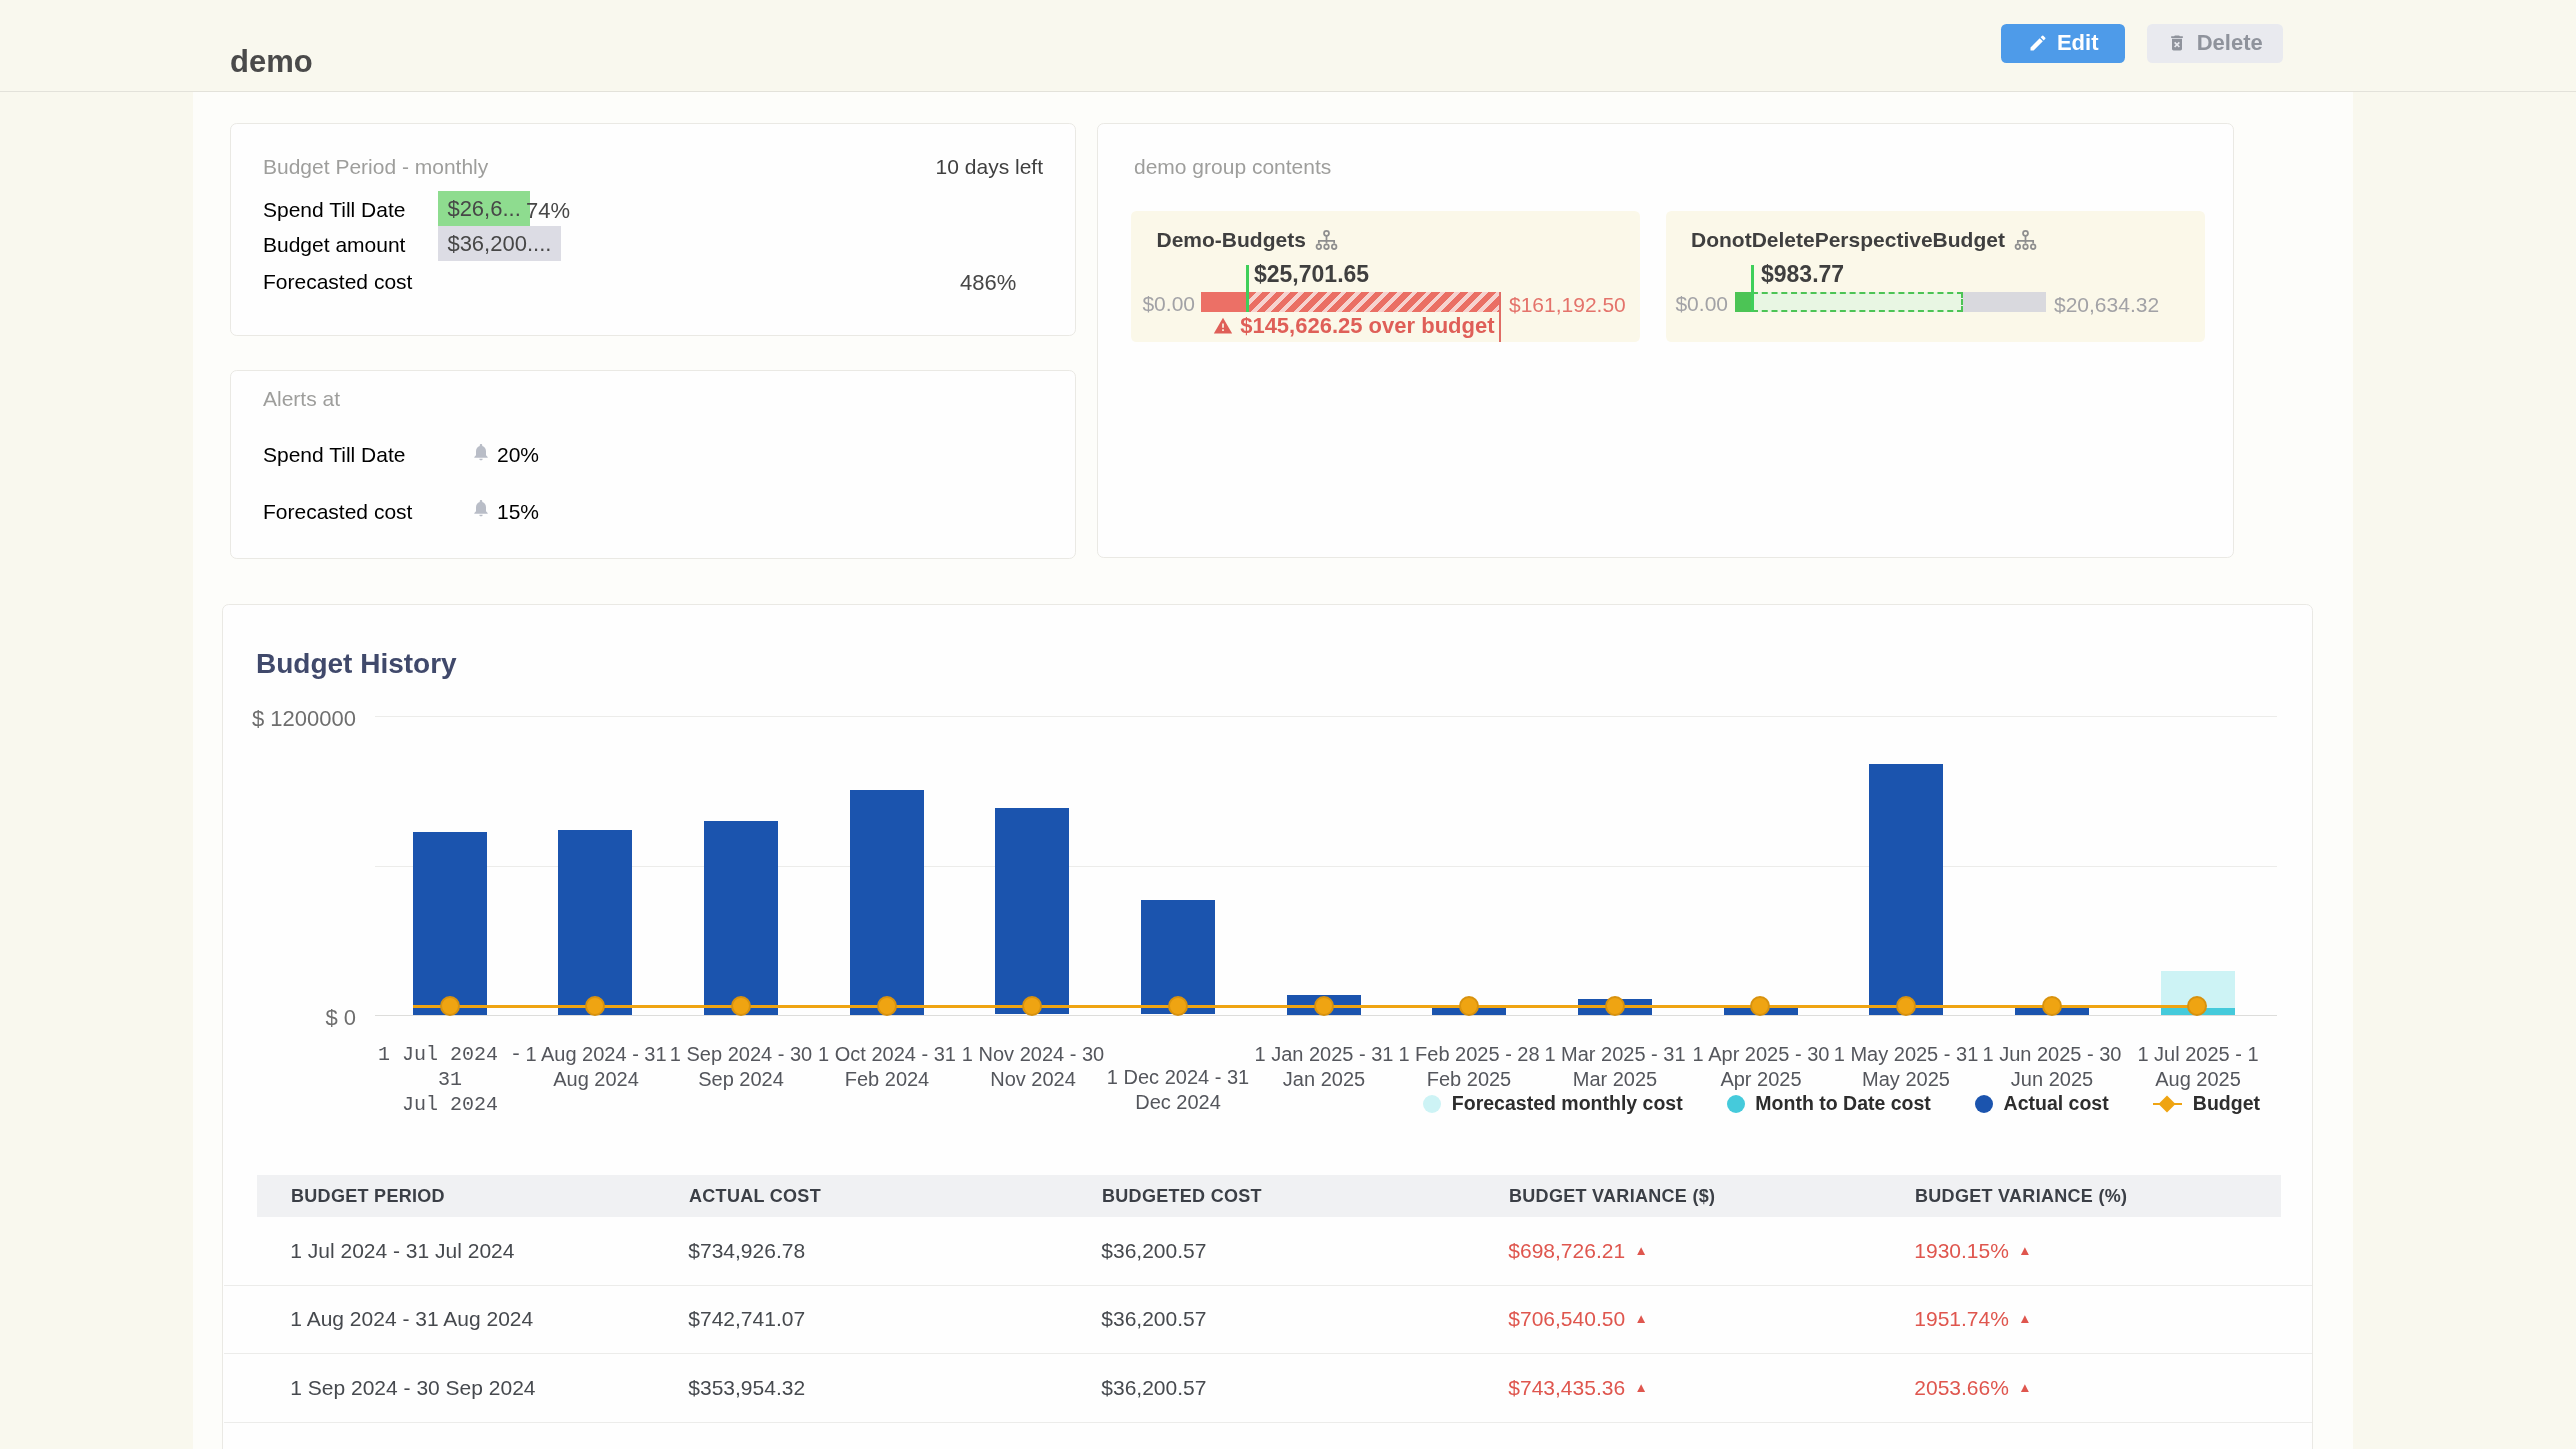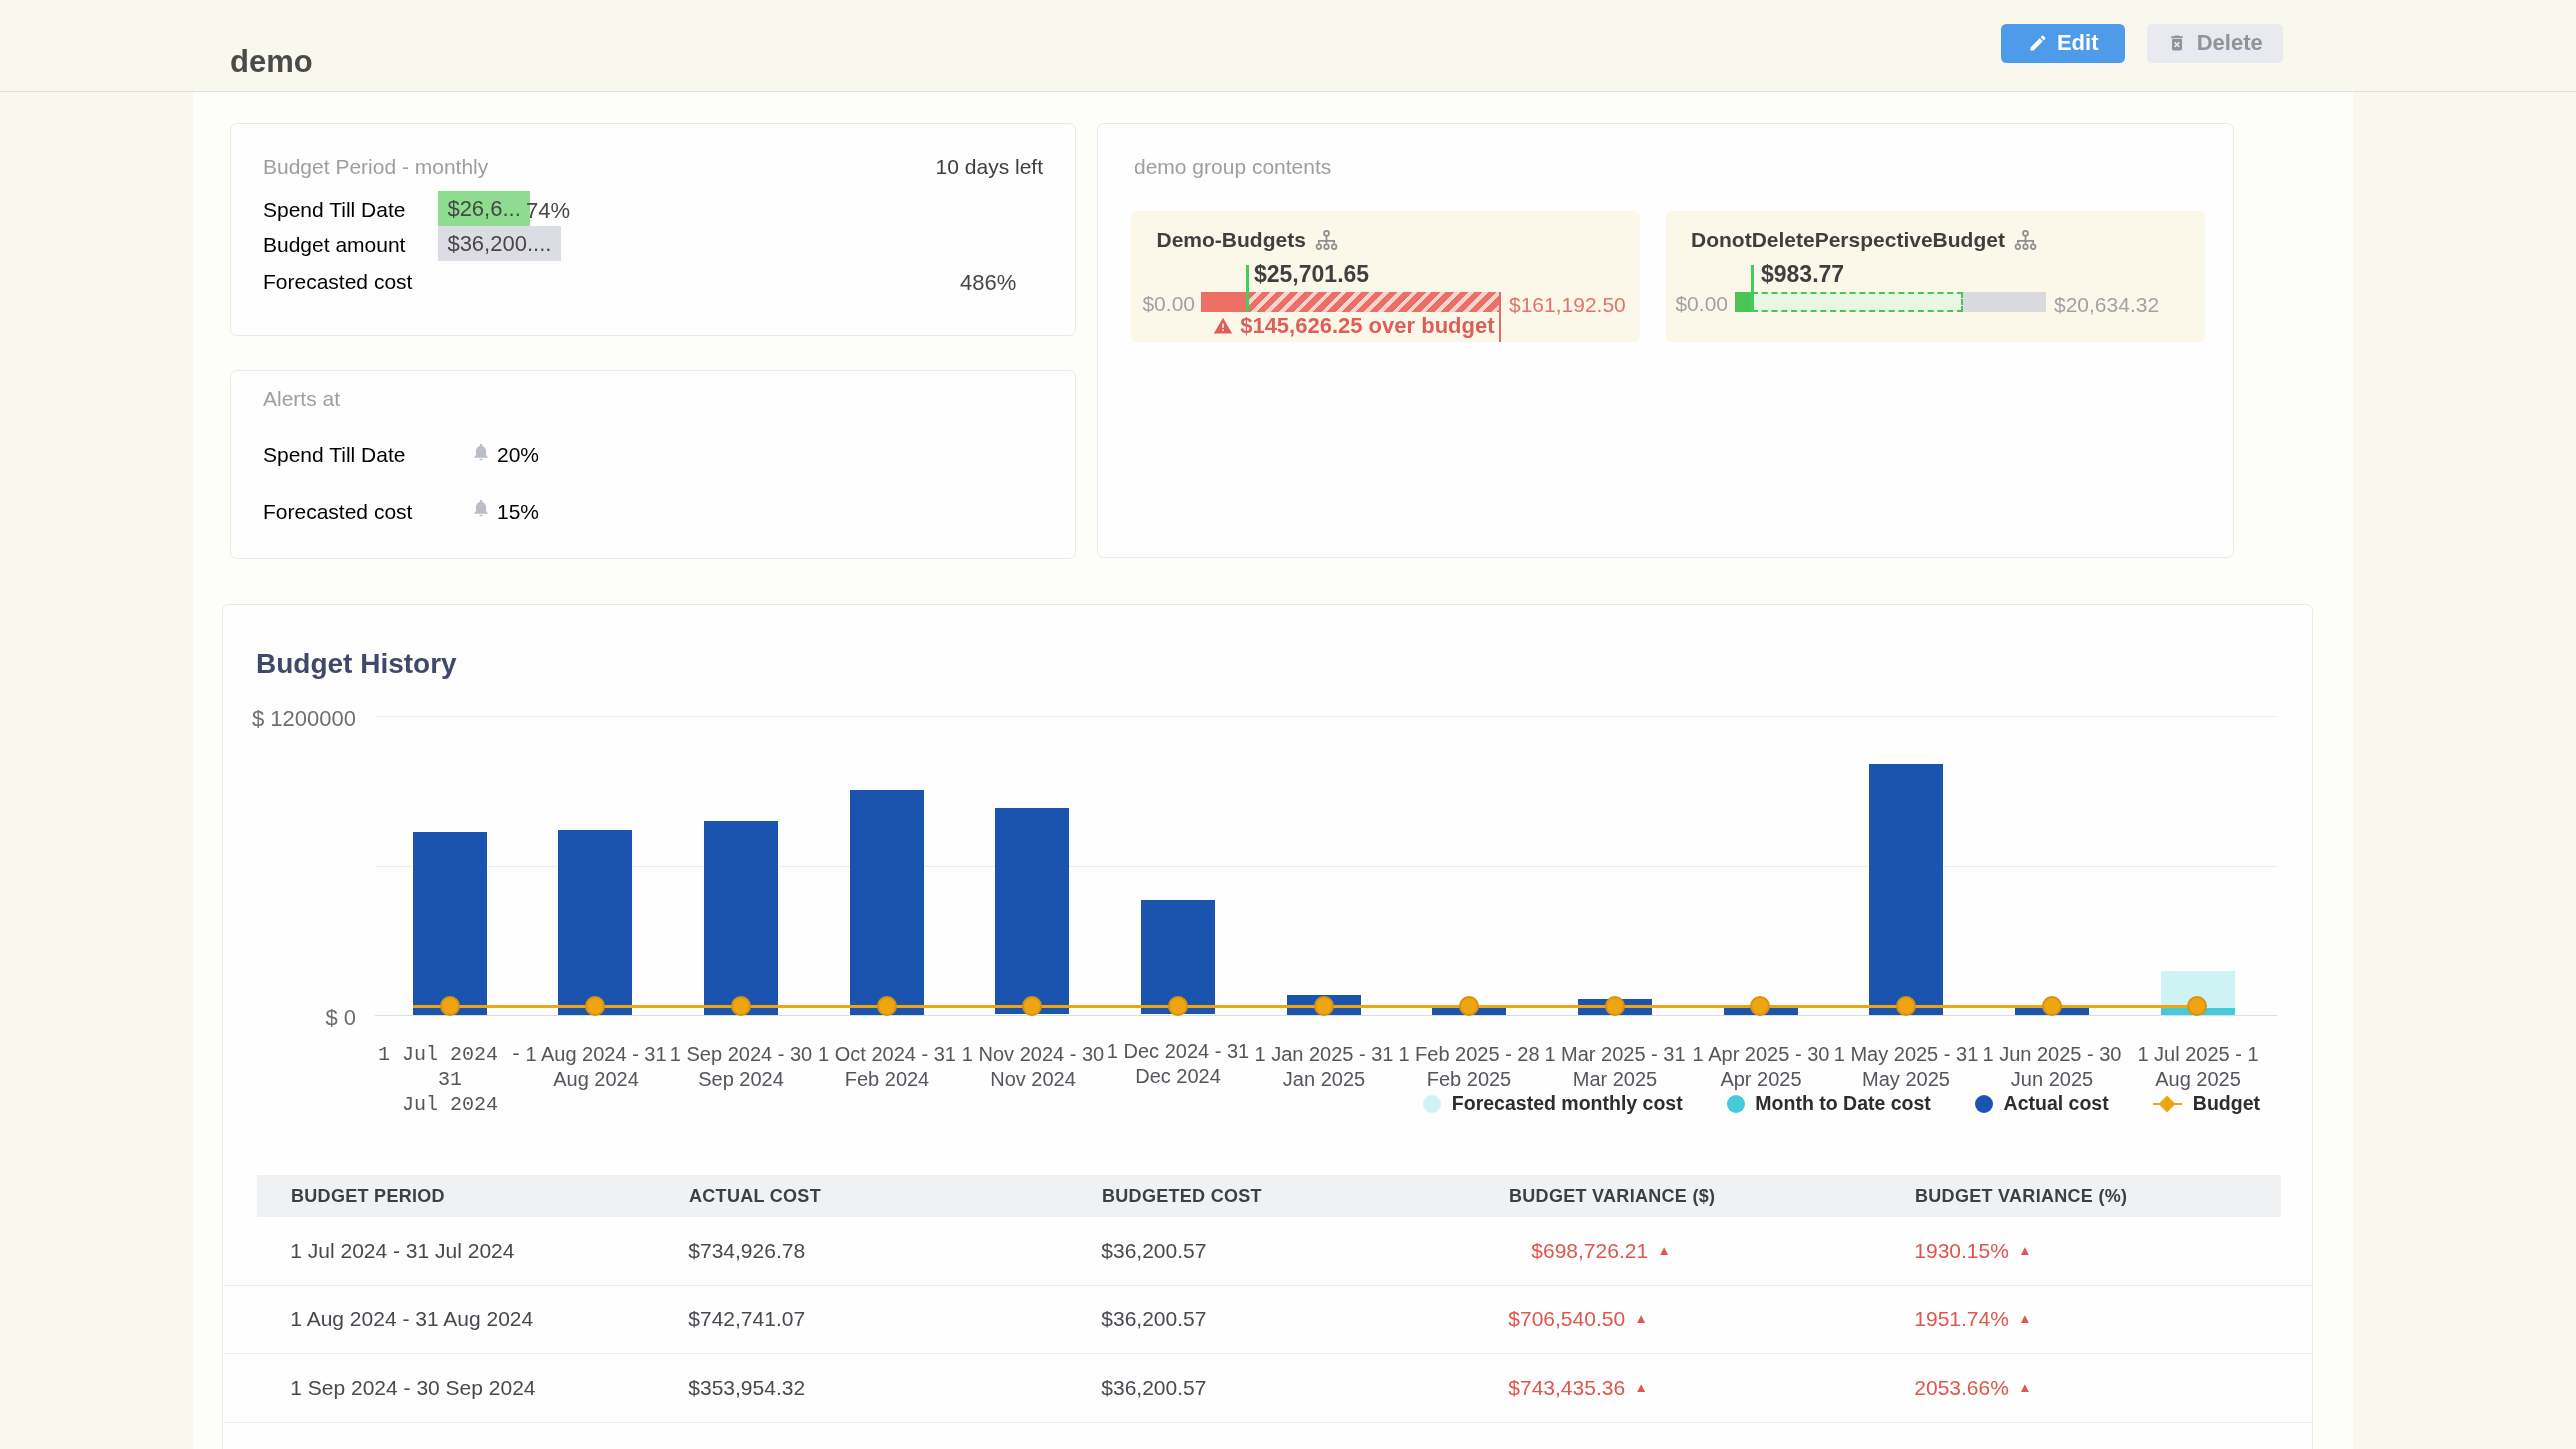--- a/index.html
+++ b/index.html
@@ -203,21 +203,21 @@
           <div>Sep 2024</div>
         </div>
         <div class="xlab" style="left: 590px; top: 437px; width: 148px;">
           <div>1 Oct 2024 - 31</div>
           <div>Feb 2024</div>
         </div>
         <div class="xlab" style="left: 736px; top: 437px; width: 148px;">
           <div>1 Nov 2024 - 30</div>
           <div>Nov 2024</div>
         </div>
-        <div class="xlab" style="left: 881px; top: 434px; width: 148px;">
+        <div class="xlab" style="left: 881px; top: 460px; width: 148px;">
           <div>1 Dec 2024 - 31</div>
           <div>Dec 2024</div>
         </div>
         <div class="xlab" style="left: 1027px; top: 437px; width: 148px;">
           <div>1 Jan 2025 - 31</div>
           <div>Jan 2025</div>
         </div>
         <div class="xlab" style="left: 1172px; top: 437px; width: 148px;">
           <div>1 Feb 2025 - 28</div>
           <div>Feb 2025</div>
@@ -271,21 +271,21 @@
       <div class="thead-cell" style="left: 432px;">ACTUAL COST</div>
       <div class="thead-cell" style="left: 845px;">BUDGETED COST</div>
       <div class="thead-cell" style="left: 1252px;">BUDGET VARIANCE ($)</div>
       <div class="thead-cell" style="left: 1658px;">BUDGET VARIANCE (%)</div>
     </div>
   <div class="abs" style="left:1.3px;top:612px;width:2088px" id="table-rows">
       <div class="trow" style="top: 0px;">
         <div class="tcell" style="left: 66px;">1 Jul 2024 - 31 Jul 2024</div>
         <div class="tcell" style="left: 464px;">$734,926.78</div>
         <div class="tcell" style="left: 877px;">$36,200.57</div>
-        <div class="tcell red" style="left: 1284px; margin-left: 23px;">$698,726.21<span class="caret">▲</span></div>
+        <div class="tcell red" style="left: 1284px;">$698,726.21<span class="caret">▲</span></div>
         <div class="tcell red" style="left: 1690px;">1930.15%<span class="caret">▲</span></div>
       </div>
       <div class="trow" style="top: 68px;">
         <div class="tcell" style="left: 66px;">1 Aug 2024 - 31 Aug 2024</div>
         <div class="tcell" style="left: 464px;">$742,741.07</div>
         <div class="tcell" style="left: 877px;">$36,200.57</div>
         <div class="tcell red" style="left: 1284px;">$706,540.50<span class="caret">▲</span></div>
         <div class="tcell red" style="left: 1690px;">1951.74%<span class="caret">▲</span></div>
       </div>
       <div class="trow" style="top: 137px;">

